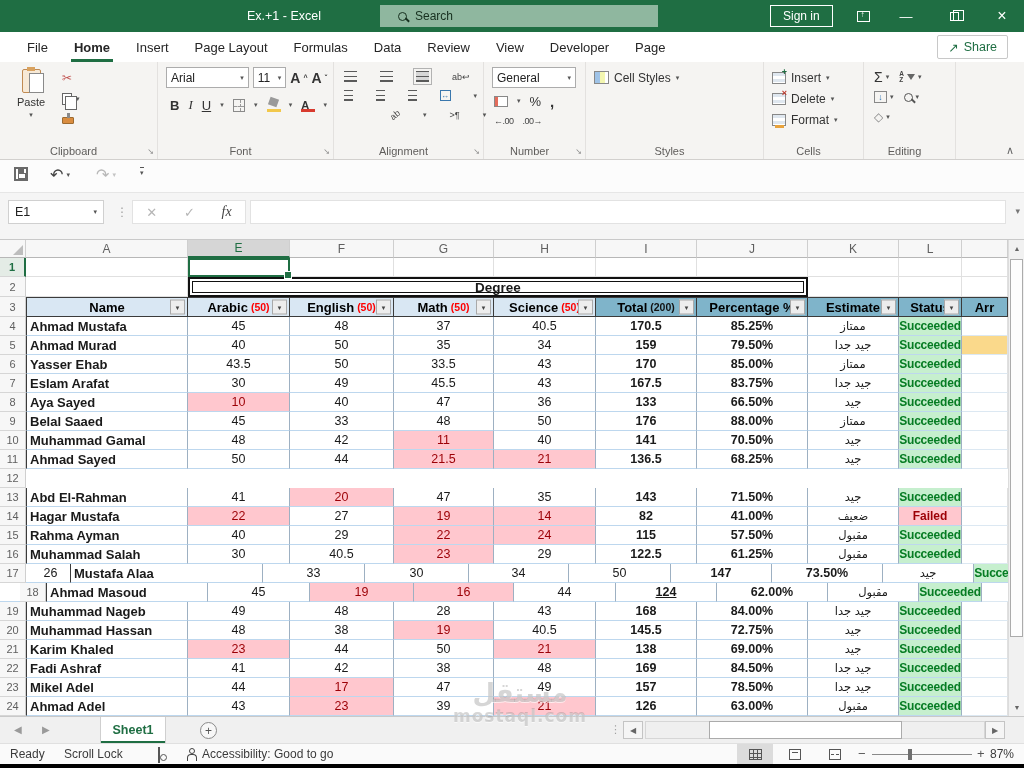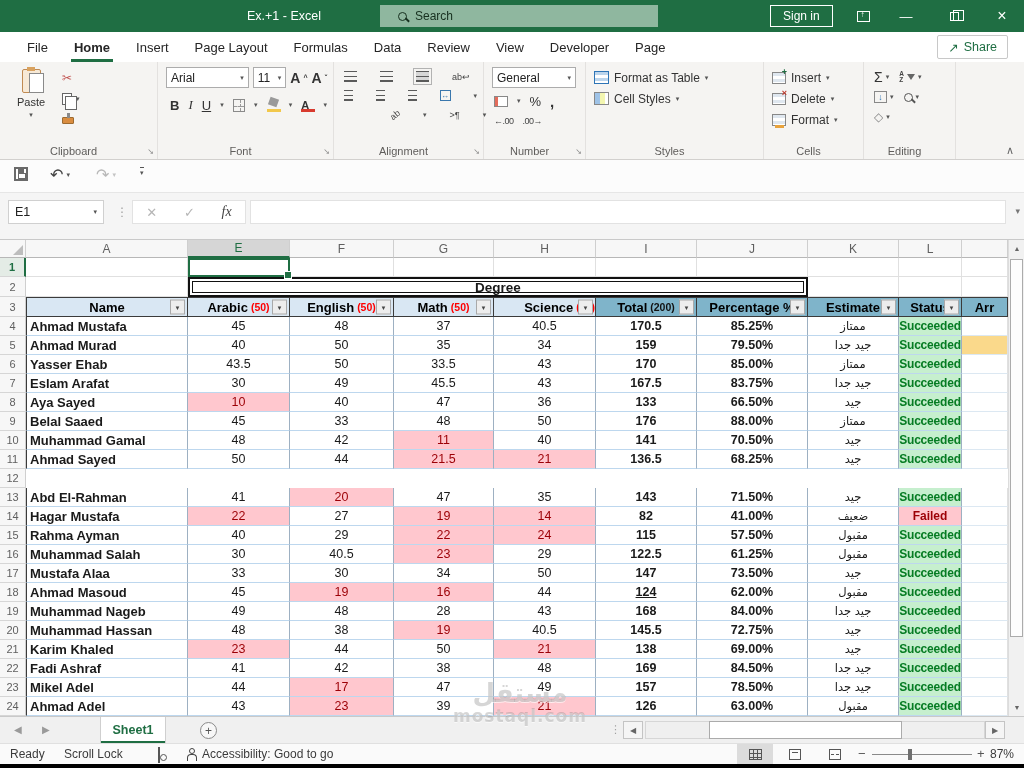--- a/index.html
+++ b/index.html
@@ -375,25 +375,20 @@
     <div class="nrow">
       <span class="dec-txt rbtn">←.00</span>
       <span class="dec-txt rbtn">.00→</span>
     </div>
     <span class="glabel">Number</span>
     <span class="launcher">↘</span>
   </div>
 
   <div class="rgroup g-styles">
     <div class="srow">
-      <span class="fat-icon"></span>
-      <span>Format as Table</span>
-      <span class="dd">▾</span>
-    </div>
-    <div class="srow">
       <span class="cs-icon"></span>
       <span>Cell Styles</span>
       <span class="dd">▾</span>
     </div>
     <span class="glabel">Styles</span>
   </div>
 
   <div class="rgroup g-cells">
     <div class="srow">
       <span class="cell-icon ins"></span>
@@ -531,21 +526,21 @@
       <div class="th light" style="width: 104px; height: 20px;">
         <span>English</span>
         <span class="sub" style="color: rgb(255, 0, 0);">(50)</span>
         <span class="filter-btn">▼</span>
       </div>
       <div class="th light" style="width: 100px; height: 20px;">
         <span>Math</span>
         <span class="sub" style="color: rgb(255, 0, 0);">(50)</span>
         <span class="filter-btn">▼</span>
       </div>
-      <div class="th light" style="width: 102px; height: 20px; justify-content: flex-end;">
+      <div class="th light" style="width: 102px; height: 20px;">
         <span>Science</span>
         <span class="sub" style="color: rgb(255, 0, 0);">(50)</span>
         <span class="filter-btn">▼</span>
       </div>
       <div class="th teal" style="width: 101px; height: 20px;">
         <span>Total</span>
         <span class="sub" style="color: rgb(17, 17, 17);">(200)</span>
         <span class="filter-btn">▼</span>
       </div>
       <div class="th teal" style="width: 111px; height: 20px;">
@@ -728,32 +723,32 @@
       <div class="dc pink" style="width: 100px; height: 19px;">23</div>
       <div class="dc" style="width: 102px; height: 19px;">29</div>
       <div class="dc boldnum" style="width: 101px; height: 19px;">122.5</div>
       <div class="dc boldnum" style="width: 111px; height: 19px;">61.25%</div>
       <div class="dc estimate" style="width: 91px; height: 19px;">مقبول</div>
       <div class="dc ok" style="width: 63px; height: 19px;">Succeeded</div>
       <div class="dc arrcell" style="width: 46px; height: 19px;"></div>
     </div>
     <div class="grow" style="height: 19px;">
       <div class="gut" style="width: 26px; height: 19px;">17</div>
-      <div class="dc namec" style="width: 162px; height: 19px;">Mustafa Alaa</div>
+      <div class="dc namec" style="width: 193px; height: 19px; margin-left: 44px;">Mustafa Alaa</div>
       <div class="dc" style="width: 102px; height: 19px;">33</div>
       <div class="dc" style="width: 104px; height: 19px;">30</div>
       <div class="dc" style="width: 100px; height: 19px;">34</div>
       <div class="dc" style="width: 102px; height: 19px;">50</div>
       <div class="dc boldnum" style="width: 101px; height: 19px;">147</div>
       <div class="dc boldnum" style="width: 111px; height: 19px;">73.50%</div>
       <div class="dc estimate" style="width: 91px; height: 19px;">جيد</div>
       <div class="dc ok" style="width: 63px; height: 19px;">Succeeded</div>
       <div class="dc arrcell" style="width: 46px; height: 19px;"></div>
     </div>
-    <div class="grow" style="height: 19px;">
+    <div class="grow" style="height: 19px; padding-left: 20px;">
       <div class="gut" style="width: 26px; height: 19px;">18</div>
       <div class="dc namec" style="width: 162px; height: 19px;">Ahmad Masoud</div>
       <div class="dc" style="width: 102px; height: 19px;">45</div>
       <div class="dc pink" style="width: 104px; height: 19px;">19</div>
       <div class="dc pink" style="width: 100px; height: 19px;">16</div>
       <div class="dc" style="width: 102px; height: 19px;">44</div>
       <div class="dc boldnum" style="width: 101px; height: 19px; text-decoration: underline;">124</div>
       <div class="dc boldnum" style="width: 111px; height: 19px;">62.00%</div>
       <div class="dc estimate" style="width: 91px; height: 19px;">مقبول</div>
       <div class="dc ok" style="width: 63px; height: 19px;">Succeeded</div>

